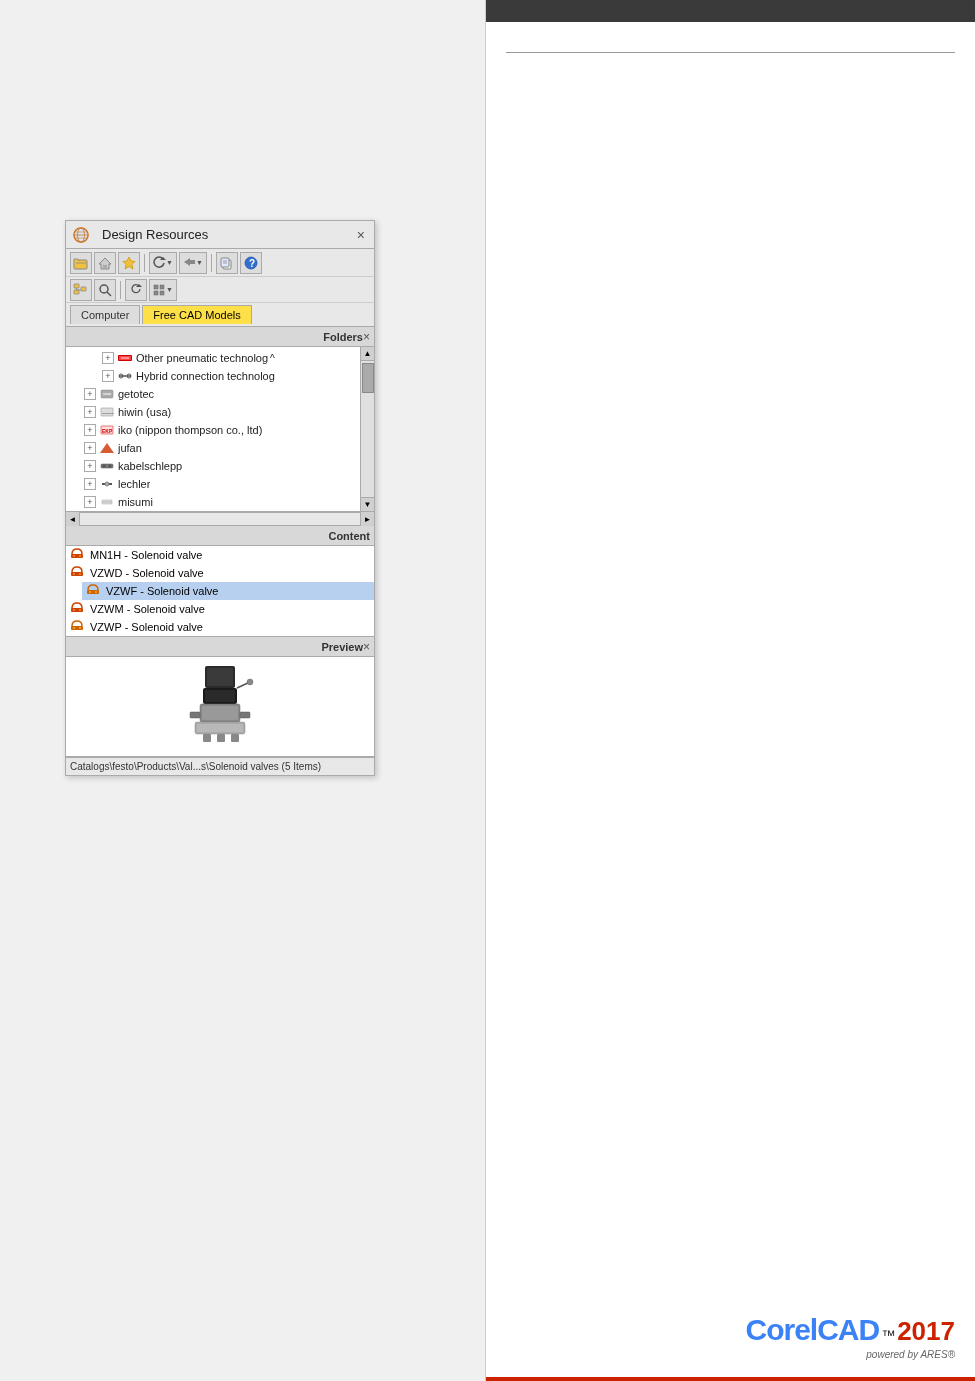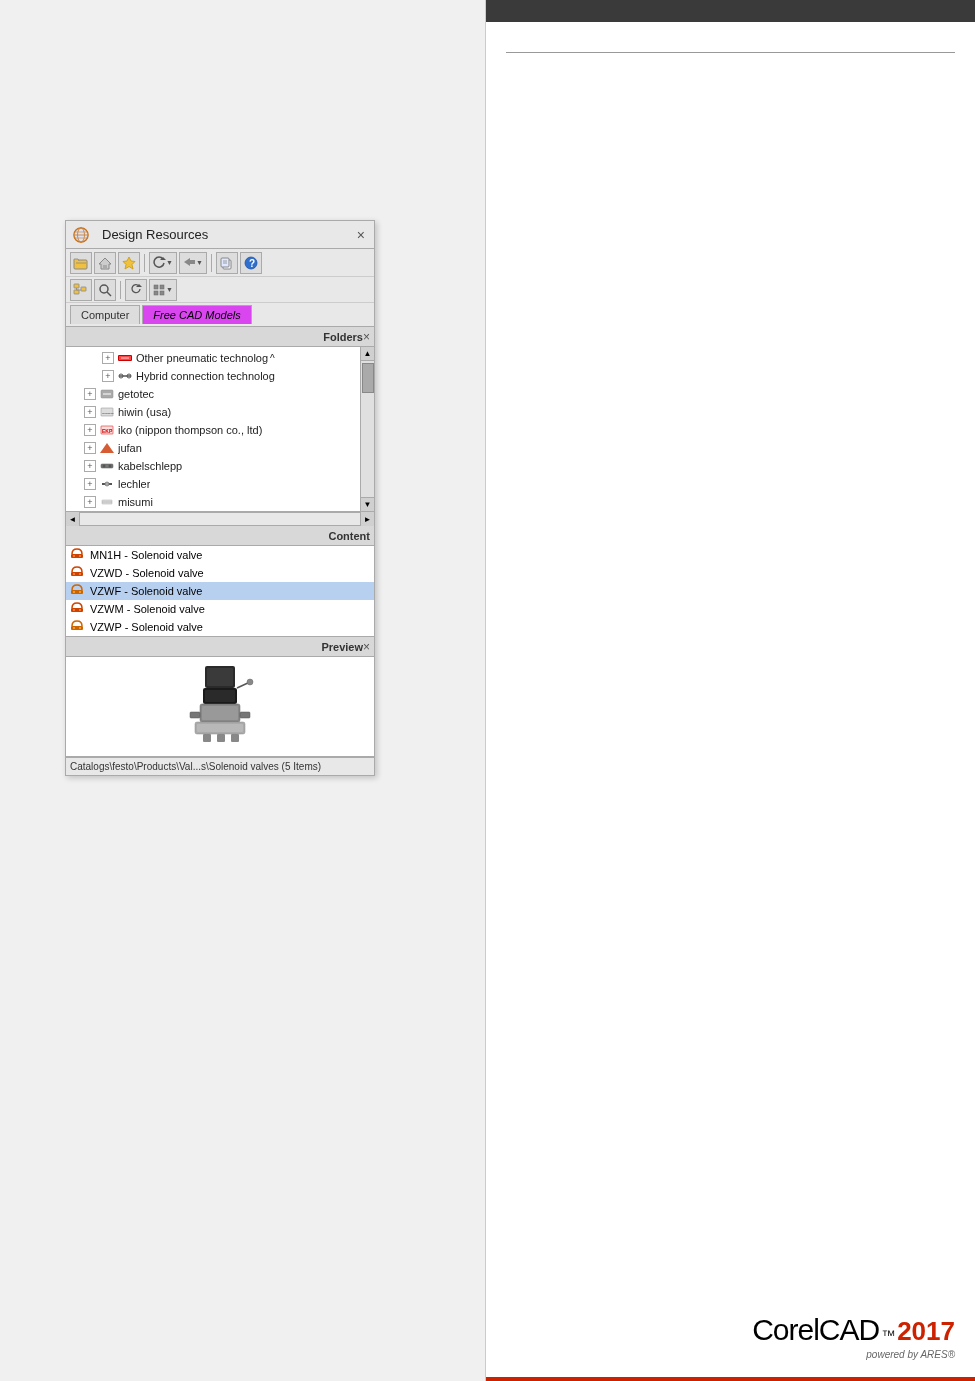--- a/index.html
+++ b/index.html
@@ -150,23 +150,22 @@
       padding: 3px 10px;
       font-size: 11px;
       border: 1px solid #aaa;
       border-bottom: none;
       background: #ddd;
       cursor: pointer;
       margin-right: 2px;
       color: #333;
     }
     .dr-tab.active {
-      background: #d946ef;
+      background: #fde047;
       color: #000;
-      font-style: italic;
     }
 
     
     .dr-section-header {
       background: #d8d8d8;
       border-bottom: 1px solid #aaa;
       height: 20px;
       display: flex;
       align-items: center;
       padding: 0 4px;
@@ -322,21 +321,21 @@
       border-bottom: 1px solid #aaa;
     }
     .content-item {
       display: flex;
       align-items: center;
       height: 18px;
       padding-left: 4px;
       font-size: 11px;
       cursor: pointer;
     }
-    .content-item.selected { background: #b8d0f0; }
+    .content-item.selected { background: #b8d0f0; margin-left: 16px; }
     .content-icon {
       width: 16px;
       height: 14px;
       margin-right: 4px;
       flex-shrink: 0;
     }
     .dr-preview-area {
       background: #fff;
       height: 100px;
       display: flex;
@@ -375,21 +374,21 @@
 <body>
 
 <div class="page-bg"></div>
 
 <div class="right-panel">
   <div class="right-panel-header"></div>
   <div class="right-panel-line"></div>
 
   <div class="corelcad-logo">
     <div style="display:flex; align-items:baseline; justify-content:flex-end; gap:2px;">
-      <span style="font-size:30px; font-weight:normal; color:#000000; letter-spacing:-1px;margin-left:48px;">CorelCAD</span>
+      <span style="font-size:30px; font-weight:bold; color:#3b82f6; letter-spacing:-1px;margin-left:48px;">CorelCAD</span>
         <span style="font-size:14px; vertical-align:super; color:#1a1a1a;">™</span>
       <span style="font-size:26px; color:#cc2200; font-weight:bold;">2017</span>
     </div>
     <div style="text-align:right;">
       <span style="font-size:10px; color:#666; font-style:italic;">powered by ARES</span><span style="font-size:10px; color:#666; font-style:italic;">®</span>
     </div>
   </div>
   <div class="right-panel-bottom-line"></div>
 </div>
 

